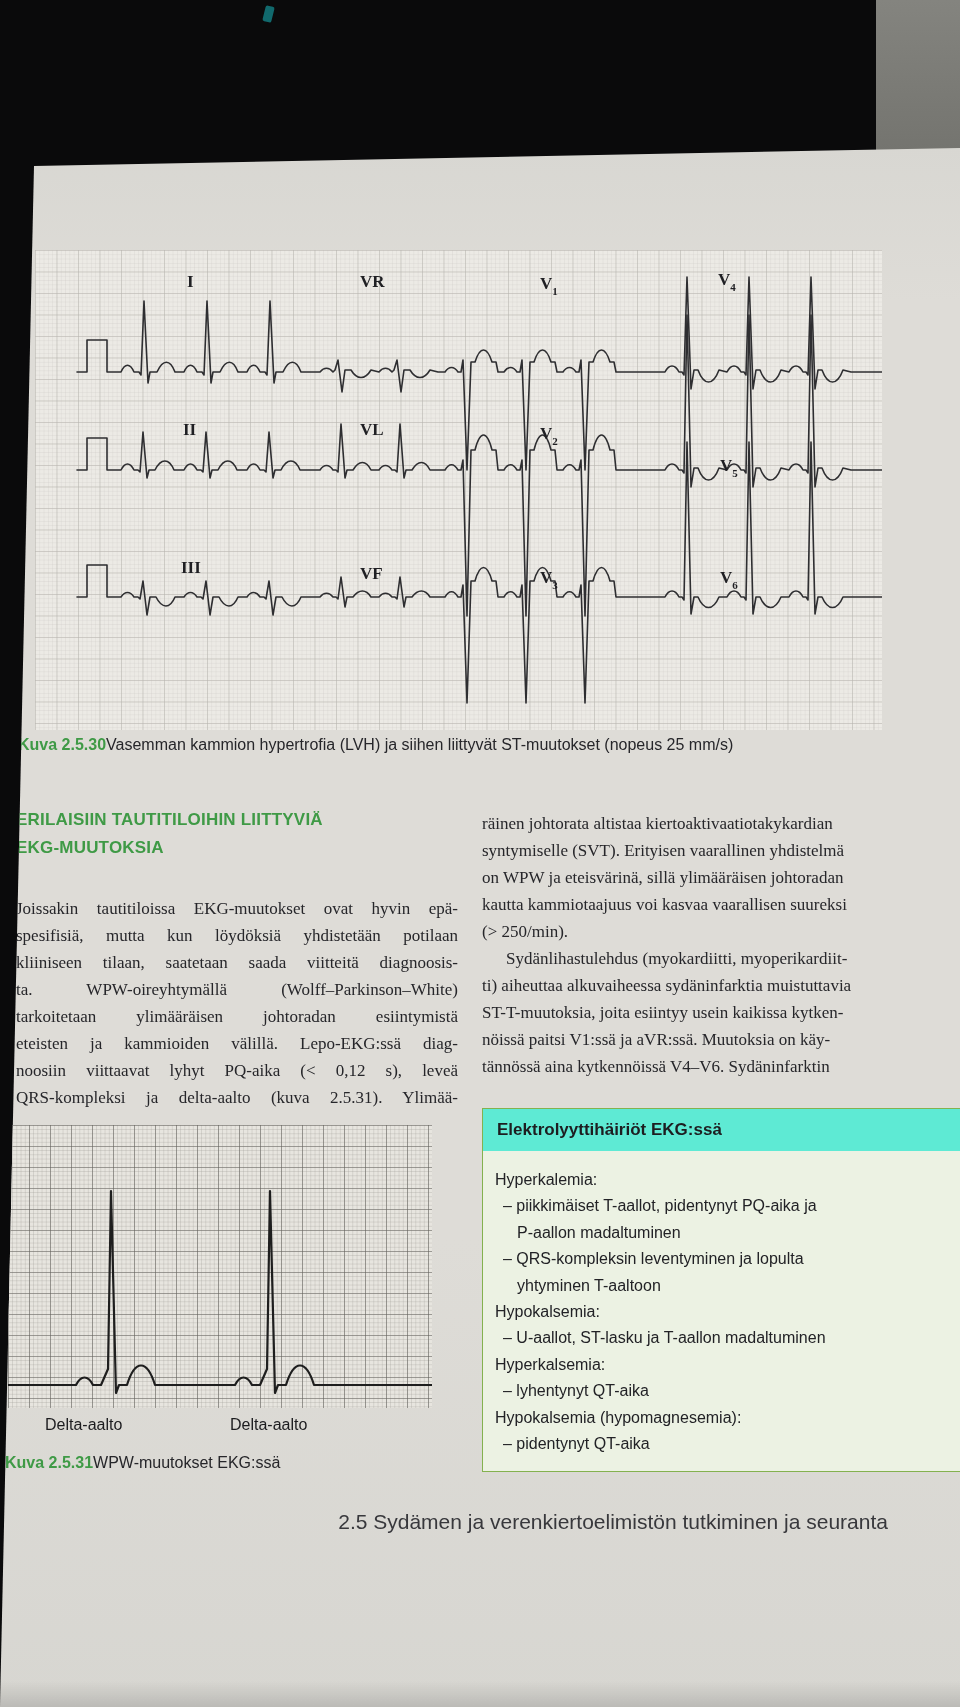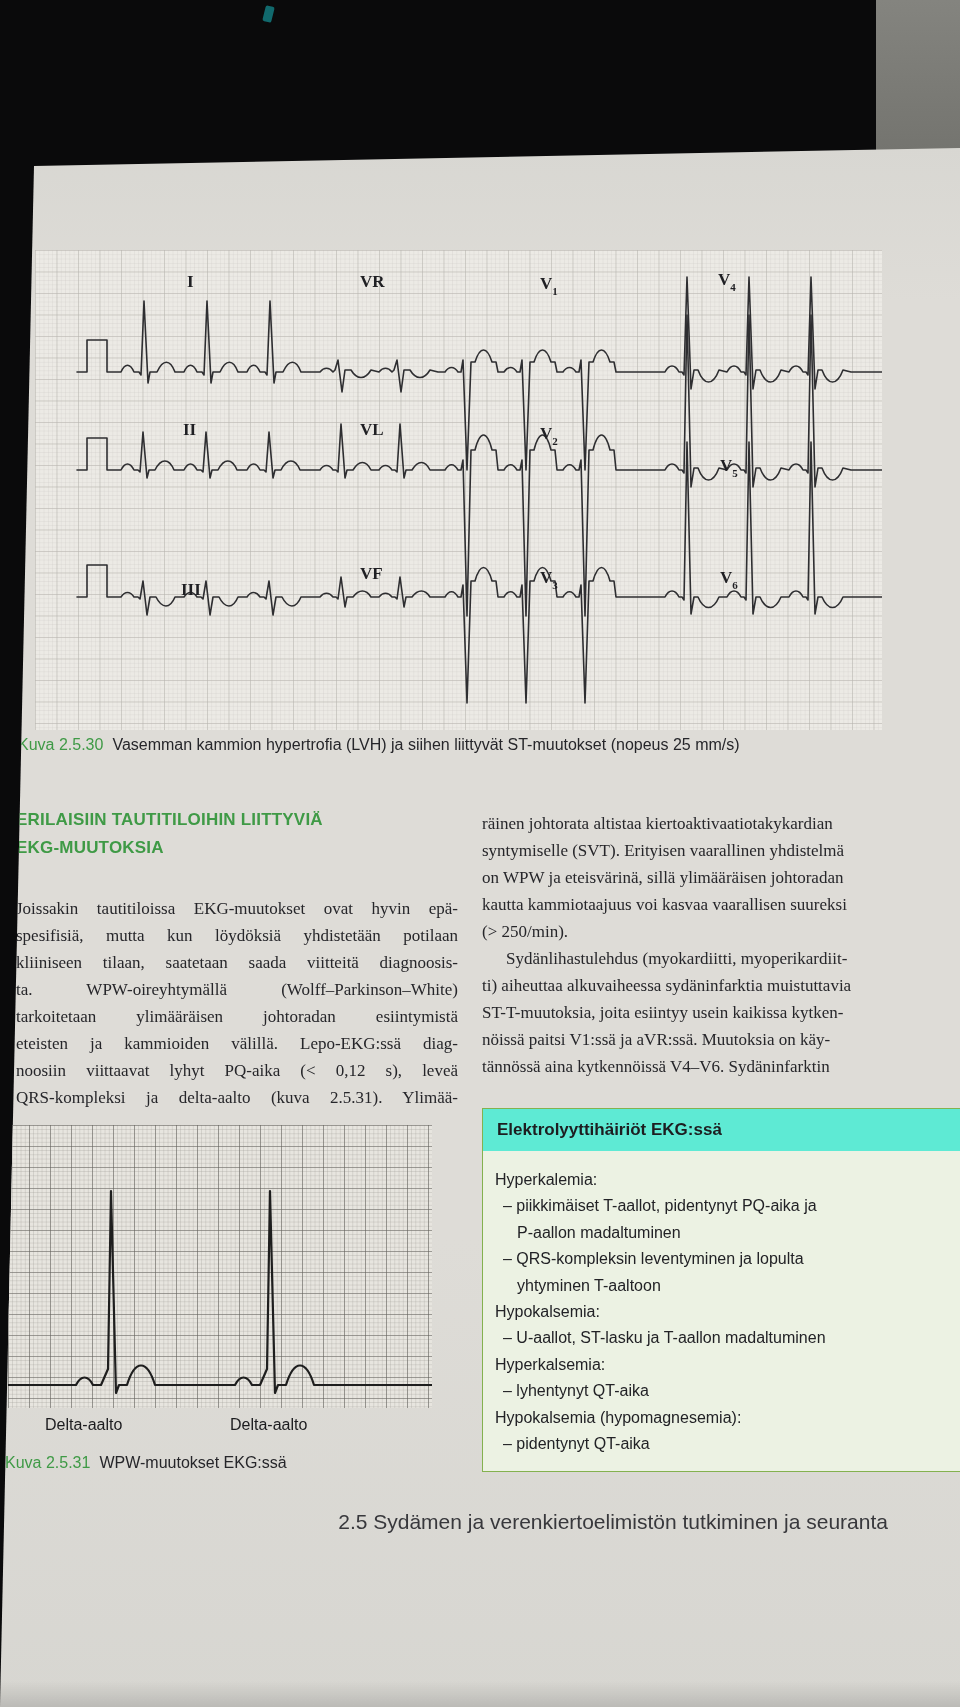--- a/index.html
+++ b/index.html
@@ -17,21 +17,21 @@
   .page::after{content:"";position:absolute;left:0;right:0;bottom:0;height:26px;
         background:linear-gradient(180deg,rgba(0,0,0,0),rgba(0,0,0,0.13));}
 
   .fig1{position:absolute;left:35px;top:104px;width:847px;height:480px;}
   .fig1 svg{display:block;}
   .lead-label{position:absolute;font-family:"Liberation Serif","DejaVu Serif",serif;
         font-weight:600;font-size:17px;color:#1f1f23;}
   .lead-label sub{font-size:11px;position:relative;top:2px;}
 
   .caption{position:absolute;font-size:16px;color:#26262a;white-space:nowrap;}
-  .cap-label{color:#3f9a46;font-weight:normal;margin-right:9px;text-align:right;}
+  .cap-label{color:#3f9a46;font-weight:bold;margin-right:0;text-align:right;}
 
   .heading{position:absolute;left:16px;top:660px;color:#3f9a46;font-weight:bold;
         font-size:17px;line-height:28px;letter-spacing:0.2px;}
 
   .bodytext{font-family:Liberation Serif, serif;font-size:17px;
         line-height:27px;color:#26262a;}
   .col-left{position:absolute;left:16px;top:730px;width:442px;margin-top:19px;}
   .col-left .tline{text-align:justify;text-align-last:justify;height:27px;}
   .col-right{position:absolute;left:482px;top:664px;width:478px;}
   .col-right .tline{white-space:nowrap;height:27px;}
@@ -124,21 +124,21 @@
       </g>
     </svg>
     <span class="lead-label" style="left:152px;top:22px"><span>I</span><sub></sub></span>
     <span class="lead-label" style="left:325px;top:22px"><span>VR</span><sub></sub></span>
     <span class="lead-label" style="left:505px;top:24px"><span>V</span><sub>1</sub></span>
     <span class="lead-label" style="left:683px;top:20px"><span>V</span><sub>4</sub></span>
     <span class="lead-label" style="left:148px;top:170px"><span>II</span><sub></sub></span>
     <span class="lead-label" style="left:325px;top:170px"><span>VL</span><sub></sub></span>
     <span class="lead-label" style="left:505px;top:174px"><span>V</span><sub>2</sub></span>
     <span class="lead-label" style="left:685px;top:206px"><span>V</span><sub>5</sub></span>
-    <span class="lead-label" style="left:146px;top:330px"><span>III</span><sub></sub></span>
+    <span class="lead-label" style="left:146px;top:308px"><span>III</span><sub></sub></span>
     <span class="lead-label" style="left:325px;top:314px"><span>VF</span><sub></sub></span>
     <span class="lead-label" style="left:505px;top:318px"><span>V</span><sub>3</sub></span>
     <span class="lead-label" style="left:685px;top:318px"><span>V</span><sub>6</sub></span>
   </div>
 
   <div class="caption" style="left:18px;top:590px">
     <span class="cap-label">Kuva 2.5.30</span><span>Vasemman kammion hypertrofia (LVH) ja siihen liittyvät ST-muutokset (nopeus 25 mm/s)</span>
   </div>
 
   <div class="heading">

